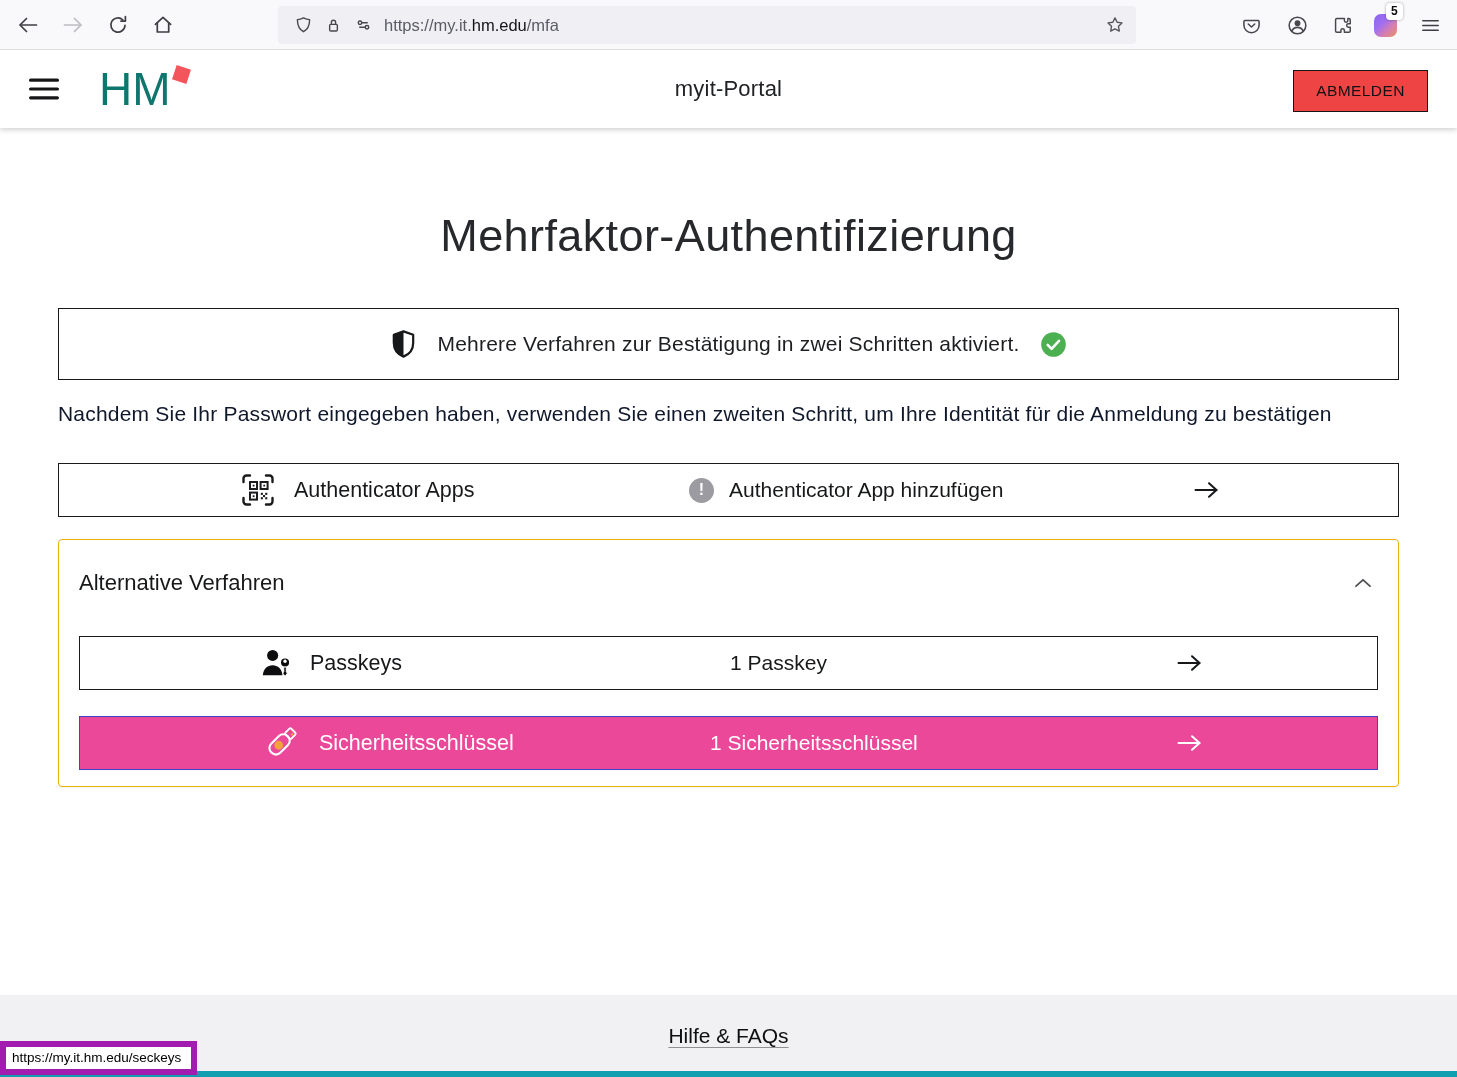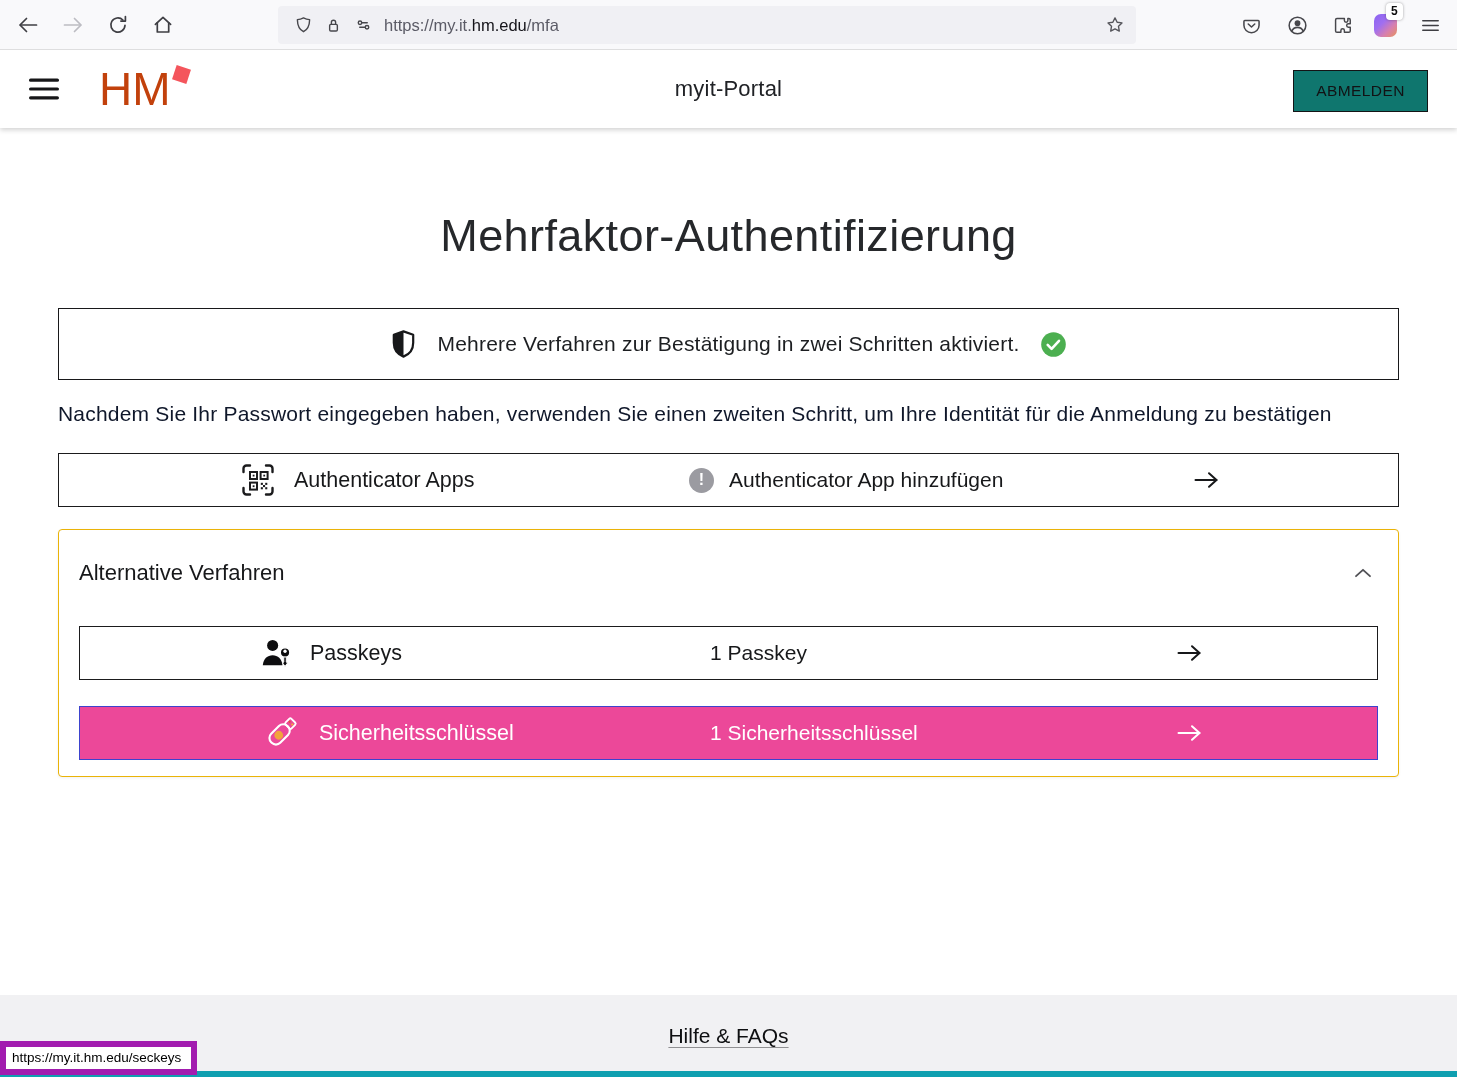--- a/index.html
+++ b/index.html
@@ -44,51 +44,51 @@
     box-shadow:0 0 3px rgba(0,0,0,.35);
   }
 
   
   .site-header {
     position:absolute; top:50px; left:0; right:0; height:78px; background:#fff;
     box-shadow:0 2px 5px rgba(0,0,0,.18); z-index:10;
     display:flex; align-items:center;
   }
   .nav-hamburger { border:none; background:transparent; margin-left:29px; display:flex; }
-  .hm-logo { position:relative; margin-left:40px; font-size:46px; font-weight:500; color:#c2410c; line-height:1; }
+  .hm-logo { position:relative; margin-left:40px; font-size:46px; font-weight:500; color:#0f766e; line-height:1; }
   .hm-logo .square {
     position:absolute; right:-18px; top:1px; width:15px; height:15px;
     background:#f4555c; transform:rotate(18deg);
   }
   .site-title {
     position:absolute; left:50%; transform:translateX(-50%);
     font-size:22px; color:#202226; letter-spacing:.2px;
   }
   .logout-btn {
     position:absolute; right:29px; top:20px; height:42px; min-width:135px;
-    background:#0f766e; border:1px solid #141416; font-size:15.5px; letter-spacing:.4px;
+    background:#ef4444; border:1px solid #141416; font-size:15.5px; letter-spacing:.4px;
     color:#121214; padding:0 18px;
   }
 
   
   main { position:absolute; top:128px; left:0; right:0; padding:0 58px; }
   h1 {
     text-align:center; font-size:45px; font-weight:500; color:#26282b;
     margin-top:82px; letter-spacing:.4px;
   }
   .banner {
     margin-top:46px; height:72px; border:1px solid #18181a;
     display:flex; align-items:center; justify-content:center; gap:20px;
   }
   .banner-text { font-size:21px; color:#1c1e21; letter-spacing:.2px; }
   h2 { margin-top:50px; font-size:33px; font-weight:500; color:#26282b; }
   .desc { margin-top:16px; font-size:21px; line-height:1.72; color:#0f172a; letter-spacing:.2px; }
 
   .action-row {
-    margin-top:21px; height:54px; border:1px solid #1b1b1d;
+    margin-top:31px; height:54px; border:1px solid #1b1b1d;
     display:flex; align-items:center; padding:0 178px 0 180px; background:#fff;
   }
   .left-zone { display:flex; align-items:center; gap:17px; width:450px; flex:none; }
   .row-label { font-size:21.5px; color:#17181a; }
   .mid-zone { flex:1; display:flex; align-items:center; gap:15px; font-size:21px; color:#17181a; }
   .arrow-zone { flex:none; display:flex; align-items:center; }
 
   .info-circle {
     width:25px; height:25px; border-radius:50%; background:#9b9ba1;
     display:flex; align-items:center; justify-content:center; flex:none;
@@ -98,21 +98,21 @@
   .alt-box {
     margin-top:22px; border:1px solid #eab308; border-radius:4px;
     padding:30px 20px 16px; box-shadow:0 1px 3px rgba(0,0,0,.06); background:#fff;
   }
   .alt-head { display:flex; align-items:center; justify-content:space-between; padding-right:6px; }
   .alt-head .row-label { font-size:22px; }
   .alt-row {
     height:54px; border:1px solid #1b1b1d; display:flex; align-items:center;
     padding:0 174px 0 180px; margin-top:26px; background:#fff;
   }
-  .alt-row.first { margin-top:40px; }
+  .alt-row.first { margin-top:40px;gap:20px; }
   .alt-row.highlight { background:#ec4899; border-color:#3d43cd; }
   .alt-row.highlight .row-label, .alt-row.highlight .mid-zone { color:#fff; }
 
   
   footer {
     position:absolute; top:995px; bottom:0; left:0; right:0; background:#f1f1f3;
     display:flex; justify-content:center; padding-top:29px;
   }
   .help-link {
     font-size:21px; color:#0e0f11; text-decoration:underline;

